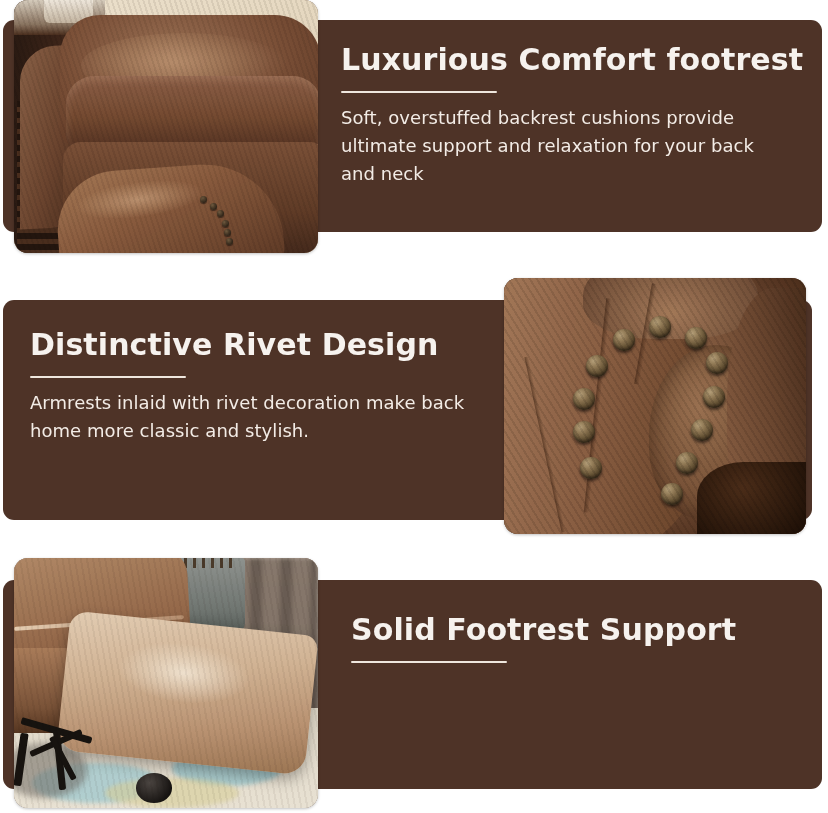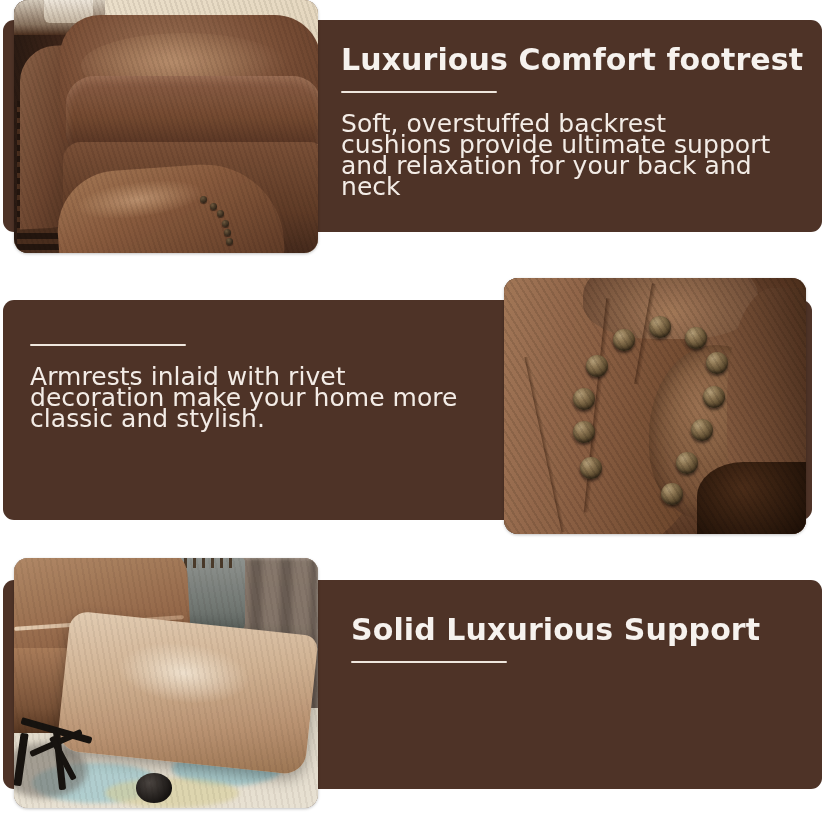--- a/index.html
+++ b/index.html
@@ -37,23 +37,23 @@
     margin:0;
   }
   .rule{
     width:156px;height:2px;
     background:#efe7de;
     margin:15px 0 0 0;
     border-radius:1px;
   }
   .body-text{
     color:#f3ece6;
-    font-size:25px;
-    line-height:21px;
-    margin:20px 0 0 0;
+    font-size:18px;
+    line-height:28px;
+    margin:11px 0 0 0;
     letter-spacing:0.05px;
   }
 
   
   .photo{
     position:absolute;
     border-radius:14px;
     overflow:hidden;
     background:#6a4a35;
     box-shadow:0 1px 3px rgba(0,0,0,.25);
@@ -210,22 +210,23 @@
 
   <div class="copy copy-1">
     <p class="heading">Luxurious Comfort footrest</p>
     <div class="rule"></div>
     <p class="body-text">Soft, overstuffed backrest cushions provide ultimate support and relaxation for your back and neck</p>
   </div>
 
   <div class="panel panel-2"></div>
 
   <div class="copy copy-2">
+    <p class="heading">Distinctive Rivet Design</p>
     <div class="rule"></div>
-    <p class="body-text">Armrests inlaid with rivet decoration make your home more classic and stylish.</p>
+    <p class="body-text">Armrests inlaid with rivet decoration make back home more classic and stylish.</p>
   </div>
 
   <div class="photo photo-2">
     <div class="ph-inner">
       <div class="p2-base"></div>
       <div class="p2-roll"></div>
       <div class="p2-top"></div>
       <div class="p2-pad"></div>
       <div class="p2-right"></div>
       <div class="p2-dark"></div>
@@ -277,17 +278,17 @@
         <i style="left:2%;top:18%;width:8px;height:62%;transform:rotate(8deg)"></i>
         <i style="left:30%;top:14%;width:7px;height:70%;transform:rotate(-6deg)"></i>
         <i style="left:18%;top:44%;width:34%;height:6px;transform:rotate(62deg)"></i>
       </div>
       <div class="p3-caster"></div>
       <div class="p3-grain"></div>
     </div>
   </div>
 
   <div class="copy copy-3">
-    <p class="heading">Solid Luxurious Support</p>
+    <p class="heading">Solid Footrest Support</p>
     <div class="rule"></div>
   </div>
 
 </div>
 
 </body></html>

